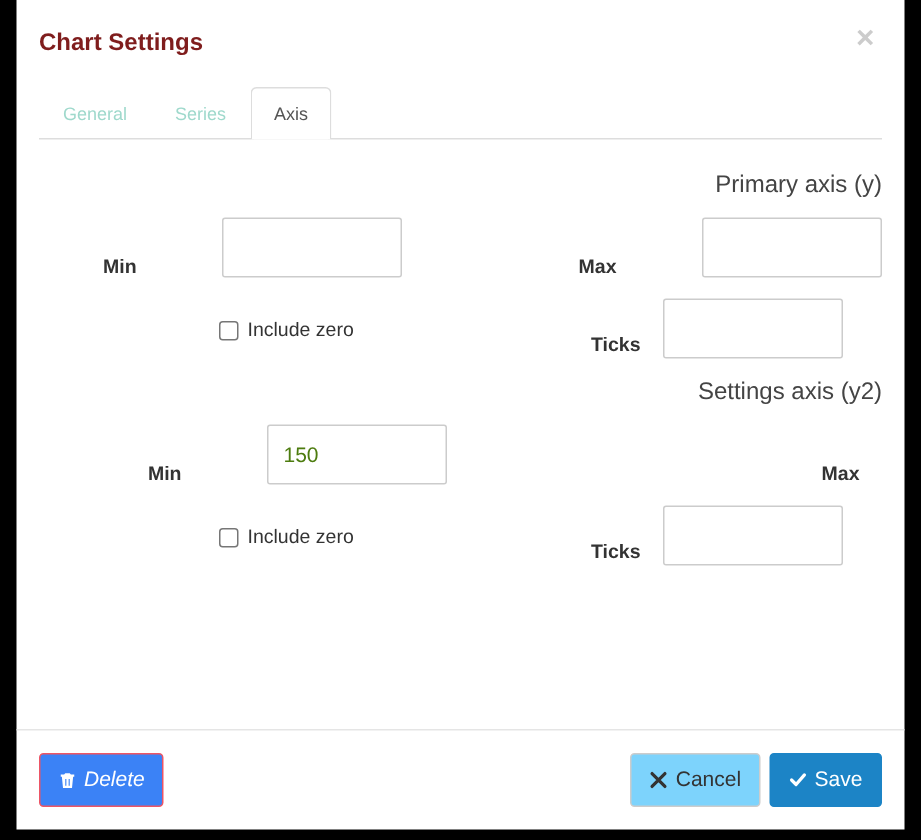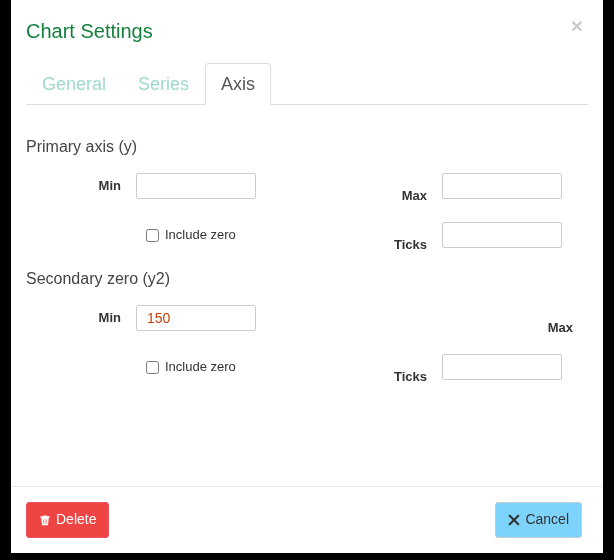--- a/index.html
+++ b/index.html
@@ -20,23 +20,23 @@
     height: 553px;
     background: #fff;
     display: flex;
     flex-direction: column;
   }
   .modal-header {
     padding: 15px 15px 0 15px;
     position: relative;
   }
   .modal-title {
-    font-size: 20px;
-    font-weight: 400;
-    color: #15803d;
+    font-size: 16px;
+    font-weight: 700;
+    color: #7f1d1d;
     margin: 5px 0 20px 0;
   }
   .close-x {
     position: absolute;
     right: 14px;
     top: 14px;
     font-size: 21px;
     color: #ccc;
     background: none;
     border: none;
@@ -49,44 +49,46 @@
     border-bottom: 1px solid #ddd;
     margin: 0 15px;
   }
   .tab {
     padding: 10px 15px;
     color: #1ab394;
     cursor: pointer;
     border: 1px solid transparent;
     border-bottom: none;
     margin-bottom: -1px;
-    font-size: 18px;
+    font-size: 12px;
     position: relative;
   }
   .tab.inactive { color: #9fd9cc; }
   .tab.active {
     color: #555;
     background: #fff;
     border-color: #ddd #ddd #fff #ddd;
     border-radius: 4px 4px 0 0;
   }
   .modal-body {
     padding: 15px;
     flex: 1;
   }
   .section-title {
     font-size: 16px;
     color: #444;
-    margin: 18px 0 12px 0;
+    margin: 7px 0 12px 0;
     font-weight: 400;
+    text-align: right;
   }
   .form-row {
     display: flex;
-    align-items: center;
+    align-items: flex-end;
     margin-bottom: 14px;
+    gap: 42px;
   }
   .col-label-left {
     width: 110px;
     text-align: right;
     padding-right: 15px;
     font-weight: 700;
     font-size: 13px;
     color: #333;
   }
   .col-input-left {
@@ -100,26 +102,26 @@
     font-size: 13px;
     color: #333;
     margin-top: 20px;
   }
   .col-input-right {
     width: 146px;
   }
   .gap { flex: 1; }
   input[type="text"] {
     width: 120px;
-    height: 26px;
+    height: 40px;
     border: 1px solid #ccc;
     border-radius: 2px;
     padding: 6px 10px;
     font-size: 14px;
-    color: #c2410c;
+    color: #4d7c0f;
   }
   .check-row {
     display: flex;
     align-items: center;
     margin-bottom: 14px;
   }
   .check-offset {
     width: 110px;
   }
   .check-cell {
@@ -148,23 +150,24 @@
     align-items: center;
     gap: 5px;
     padding: 7px 12px;
     font-size: 14px;
     border-radius: 3px;
     cursor: pointer;
     border: 1px solid transparent;
     line-height: 1.4;
   }
   .btn-danger {
-    background: #ef4444;
+    background: #3b82f6;
     color: #fff;
     border-color: #ed5565;
+    font-style: italic;
   }
   .btn-default {
     background: #7dd3fc;
     color: #333;
     border-color: #ccc;
     margin-right: 6px;
   }
   .btn-primary {
     background: #1c84c6;
     color: #fff;
@@ -213,21 +216,21 @@
         <input type="checkbox" style="">
         <span>Include zero</span>
       </div>
       <div class="gap"></div>
       <div class="col-label-right">Ticks</div>
       <div class="col-input-right">
         <input type="text" value="" style="">
       </div>
     </div>
 
-    <div class="section-title">Secondary zero (y2)</div>
+    <div class="section-title">Settings axis (y2)</div>
 
 
     <div class="form-row">
       <div class="col-label-left">Min</div>
       <div class="col-input-left">
         <input type="text" value="150" style="">
       </div>
       <div class="gap"></div>
       <div class="col-label-right">Max</div>
     </div>
@@ -258,15 +261,23 @@
     </button>
     <div class="spacer"></div>
     <button class="btn btn-default">
       <span class="icon">
         <svg viewBox="0 0 14 14" fill="currentColor">
             <path d="M2 2l10 10M12 2L2 12" stroke="currentColor" stroke-width="2.5" stroke-linecap="round"></path>
           </svg>
       </span>
       <span>Cancel</span>
     </button>
+    <button class="btn btn-primary">
+      <span class="icon">
+        <svg viewBox="0 0 14 14" fill="none">
+            <path d="M2 7l3.5 3.5L12 3" stroke="currentColor" stroke-width="2.5" stroke-linecap="round" stroke-linejoin="round"></path>
+          </svg>
+      </span>
+      <span>Save</span>
+    </button>
   </div>
 
 </div>
 
 </body></html>

